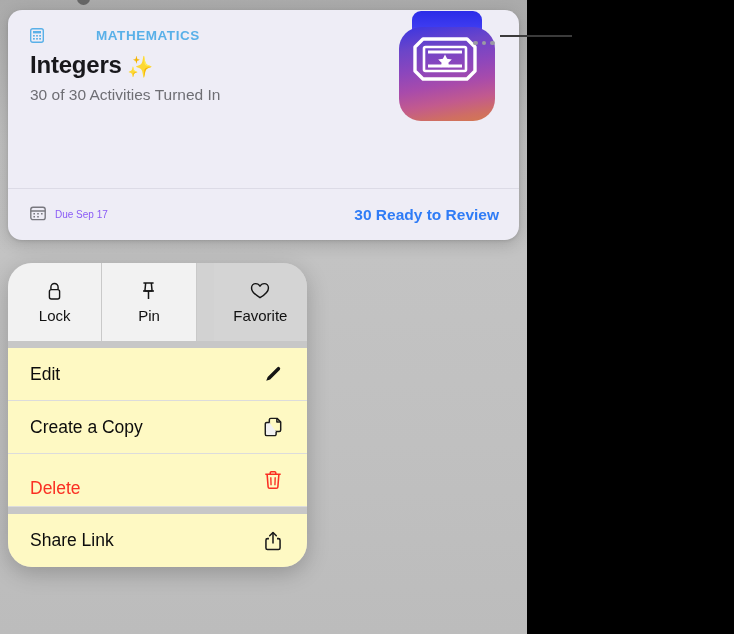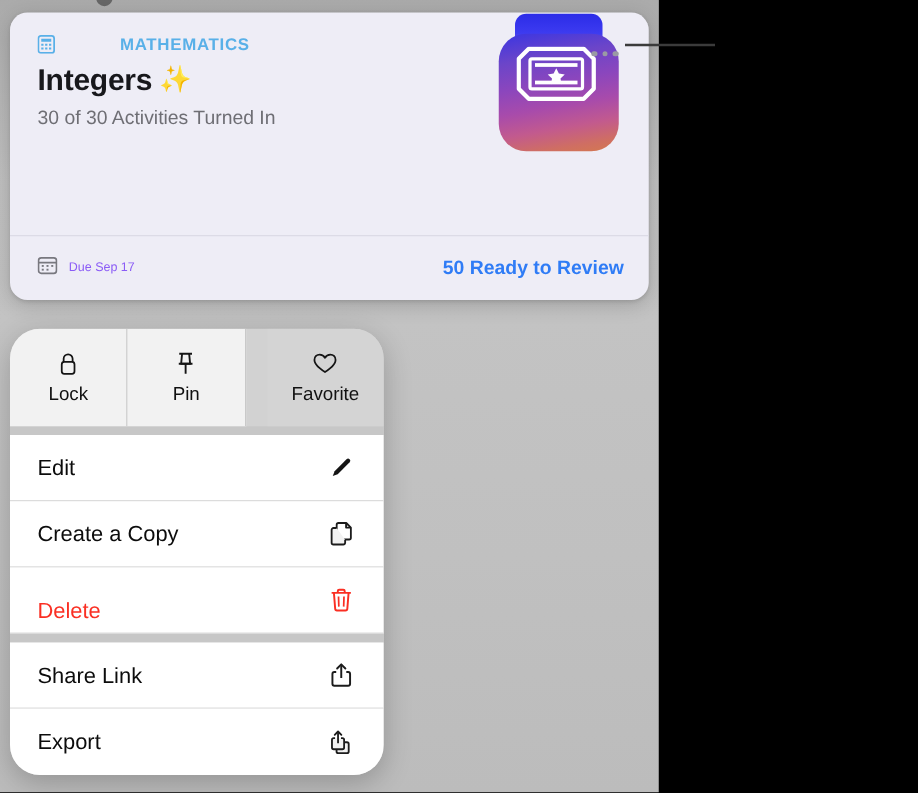--- a/index.html
+++ b/index.html
@@ -72,21 +72,21 @@
   }
   .calc-icon { width: 14px; height: 15px; display: block; }
 
   .card-title {
     margin-top: 8px;
     font-size: 24px;
     font-weight: bold;
     color: #18181c;
     letter-spacing: -.2px;
     display: flex;
-    align-items: flex-start;
+    align-items: flex-end;
     gap: 6px;
   }
   .sparkle { font-size: 21px; }
 
   .card-sub {
     margin-top: 7px;
     font-size: 15.5px;
     color: #6e6e74;
   }
 
@@ -197,21 +197,21 @@
   }
   .quick-cell:last-child { border-right: none; margin-left: 17px; }
   .quick-cell.pressed { background: #d4d4d4; }
   .quick-label { font-size: 15px; color: #111; }
   .quick-icon { height: 21px; display: flex; align-items: center; }
 
   .group-gap { height: 7px; background: #c7c7c7; }
 
   .menu-item {
     height: 53px;
-    background: #ffffff;
+    background: #fef9c3;
     display: flex;
     align-items: center;
     justify-content: space-between;
     padding: 0 22px 0 22px;
     border-bottom: 1px solid #dcdcdc;
   }
   .menu-item:last-child { border-bottom: none; }
   .menu-label { font-size: 17.5px; color: #0c0c0c; }
   .menu-label.destructive { color: #fa2f23; margin-top: 16px; }
   .menu-icon { width: 24px; height: 24px; display: flex; align-items: center; justify-content: center; }
@@ -281,21 +281,21 @@
             <line x1="0.8" y1="6" x2="15.2" y2="6" stroke="#78787f" stroke-width="1.4"></line>
             <rect x="3.4" y="8" width="1.6" height="1.5" fill="#78787f"></rect>
             <rect x="7.2" y="8" width="1.6" height="1.5" fill="#78787f"></rect>
             <rect x="11" y="8" width="1.6" height="1.5" fill="#78787f"></rect>
             <rect x="3.4" y="11" width="1.6" height="1.5" fill="#78787f"></rect>
             <rect x="7.2" y="11" width="1.6" height="1.5" fill="#78787f"></rect>
           </svg>
         </span>
         <span class="due-text">Due Sep 17</span>
       </div>
-      <span class="review-link">50 Ready to Review</span>
+      <span class="review-link">30 Ready to Review</span>
     </div>
   </div>
 
   <div class="leader-line"></div>
 
   <div class="menu">
 
     <div class="quick-row">
 
       <div class="quick-cell">
@@ -371,26 +371,15 @@
       <span class="menu-label">Share Link</span>
       <span class="menu-icon">
         <svg viewBox="0 0 24 24" width="22" height="22">
           <path d="M7.6 9.4 H6 a1.7 1.7 0 0 0 -1.7 1.7 V19.6 a1.7 1.7 0 0 0 1.7 1.7 h12 a1.7 1.7 0 0 0 1.7 -1.7 V11.1 a1.7 1.7 0 0 0 -1.7 -1.7 h-1.6" fill="none" stroke="#1c1c1c" stroke-width="1.7" stroke-linejoin="round"></path>
           <line x1="12" y1="2.8" x2="12" y2="14.6" stroke="#1c1c1c" stroke-width="1.7"></line>
           <path d="M8.4 6.3 L12 2.7 L15.6 6.3" fill="none" stroke="#1c1c1c" stroke-width="1.7" stroke-linejoin="round" stroke-linecap="round"></path>
         </svg>
       </span>
     </div>
 
-    <div class="menu-item">
-      <span class="menu-label">Export</span>
-      <span class="menu-icon">
-        <svg viewBox="0 0 24 24" width="22" height="22">
-          <path d="M11.4 11.8 h5.6 a1.5 1.5 0 0 1 1.5 1.5 V19.8 a1.5 1.5 0 0 1 -1.5 1.5 h-7.6 a1.5 1.5 0 0 1 -1.5 -1.5 V17.4" fill="#f2f2f2" stroke="#1c1c1c" stroke-width="1.6" stroke-linejoin="round"></path>
-          <path d="M6.6 8.2 H5.4 a1.5 1.5 0 0 0 -1.5 1.5 V16.4 a1.5 1.5 0 0 0 1.5 1.5 h7.6 a1.5 1.5 0 0 0 1.5 -1.5 V9.7 a1.5 1.5 0 0 0 -1.5 -1.5 h-1.2" fill="#f2f2f2" stroke="#1c1c1c" stroke-width="1.6" stroke-linejoin="round"></path>
-          <line x1="9.2" y1="2.4" x2="9.2" y2="12.6" stroke="#1c1c1c" stroke-width="1.6"></line>
-          <path d="M6.3 5.3 L9.2 2.4 L12.1 5.3" fill="none" stroke="#1c1c1c" stroke-width="1.6" stroke-linejoin="round" stroke-linecap="round"></path>
-        </svg>
-      </span>
-    </div>
 
   </div>
 </div>
 
 </body></html>

